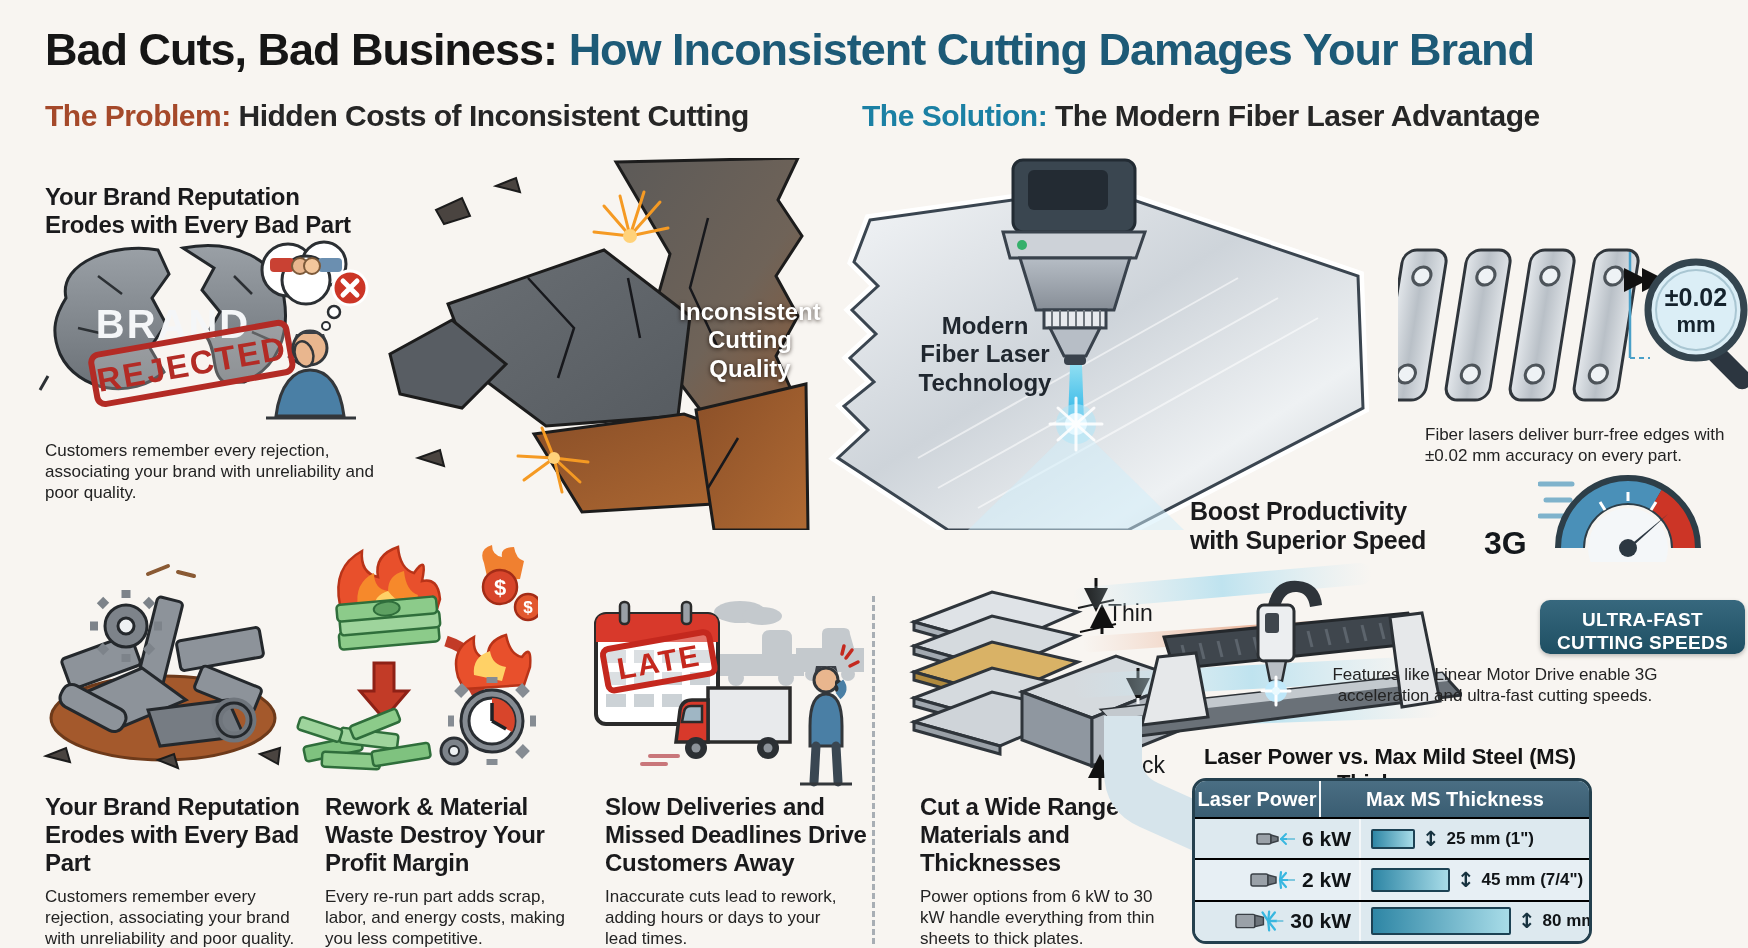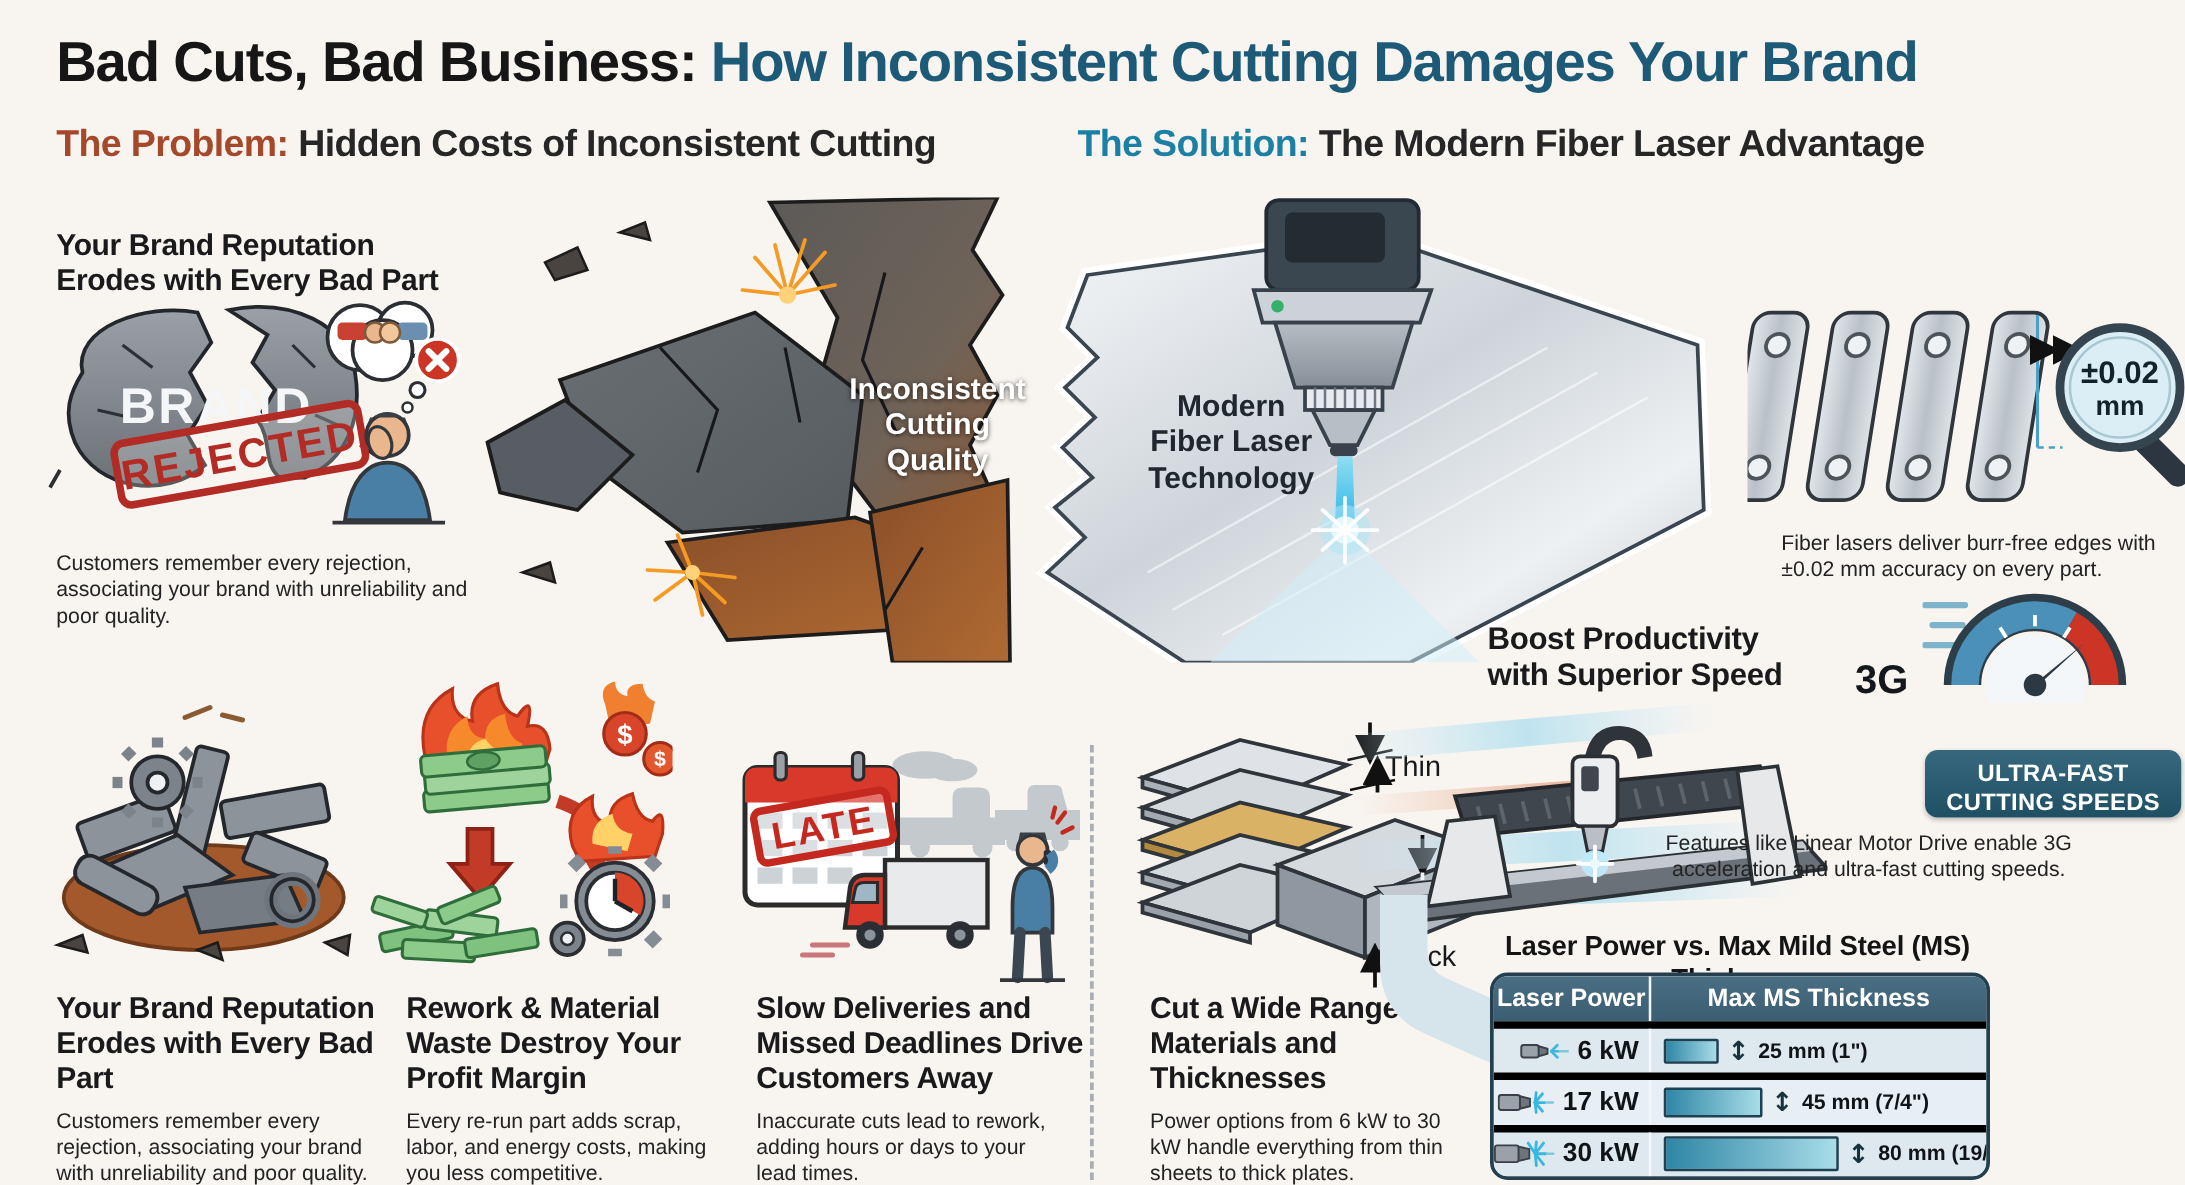--- a/index.html
+++ b/index.html
@@ -25,21 +25,21 @@
   .tbl-title{font-size:22px;font-weight:700;text-align:center;color:#141414;letter-spacing:-0.2px;}
   .table{background:#e9f1f5;border:3px solid #24404e;border-radius:14px;overflow:hidden;
     display:flex;flex-direction:column;box-sizing:border-box;}
   .trow{display:flex;flex:1;align-items:center;}
   .thead{background:linear-gradient(180deg,#4a6e83,#3a5d72);height:36px;flex:none;}
   .thead .c1,.thead .c2{color:#fff;font-size:20px;font-weight:700;display:flex;align-items:center;justify-content:center;height:100%;}
   .c1{width:124px;flex:none;box-sizing:border-box;}
   .c2{flex:1;box-sizing:border-box;border-left:2px solid #f4f7f9;text-align:right;}
   .row-a{background:#dde9ef;}
   .row-b{background:#e7eff4;}
-  .trow+.trow{border-top:6px solid #000000;}
+  .trow+.trow{border-top:2px solid #000000;padding-left:40px;}
   .body-c1{display:flex;align-items:center;justify-content:flex-end;gap:6px;padding-right:8px;height:100%;}
   .body-c2{display:flex;align-items:center;gap:7px;padding-left:10px;height:100%;}
   .power{font-size:21px;font-weight:700;color:#101417;white-space:nowrap;}
   .bar{height:24px;border:2px solid #1c4254;border-radius:2px;
     background:linear-gradient(90deg,#2e86a5,#a8dce8);box-sizing:border-box;}
   .updown{font-family:"DejaVu Sans",sans-serif;font-size:21px;font-weight:700;color:#16323f;}
   .tlabel{font-size:17px;font-weight:700;color:#101417;white-space:nowrap;}
   .thinthick{font-size:23px;color:#17191b;font-weight:400;text-align:right;}
   svg text{font-family:"Liberation Sans",sans-serif;}
 </style>
@@ -549,21 +549,21 @@
           <polygon points="18,8 26,10 26,16 18,18" fill="#6d747b" stroke="#3a4046" stroke-width="1.5"></polygon>
           <g stroke="#39b7e0" stroke-width="2.2" stroke-linecap="round">
             <line x1="30" y1="13" x2="36" y2="6"></line>
               <line x1="30" y1="13" x2="38" y2="13"></line>
               <line x1="30" y1="13" x2="36" y2="20"></line>
             <line x1="30" y1="13" x2="31" y2="5"></line>
               <line x1="30" y1="13" x2="31" y2="21"></line>
           </g>
           <line x1="38" y1="13" x2="45" y2="13" stroke="#7fc7de" stroke-width="2"></line>
         </svg>
-        <span class="power">17 kW</span>
+        <span class="power">2 kW</span>
       </div>
       <div class="c2 body-c2">
         <div class="bar" style="height: 24px; width: 79px;"></div>
         <span class="updown">↕</span>
         <span class="tlabel">45 mm (7/4")</span>
       </div>
     </div>
 
     <div class="trow row-a">
       <div class="c1 body-c1">

